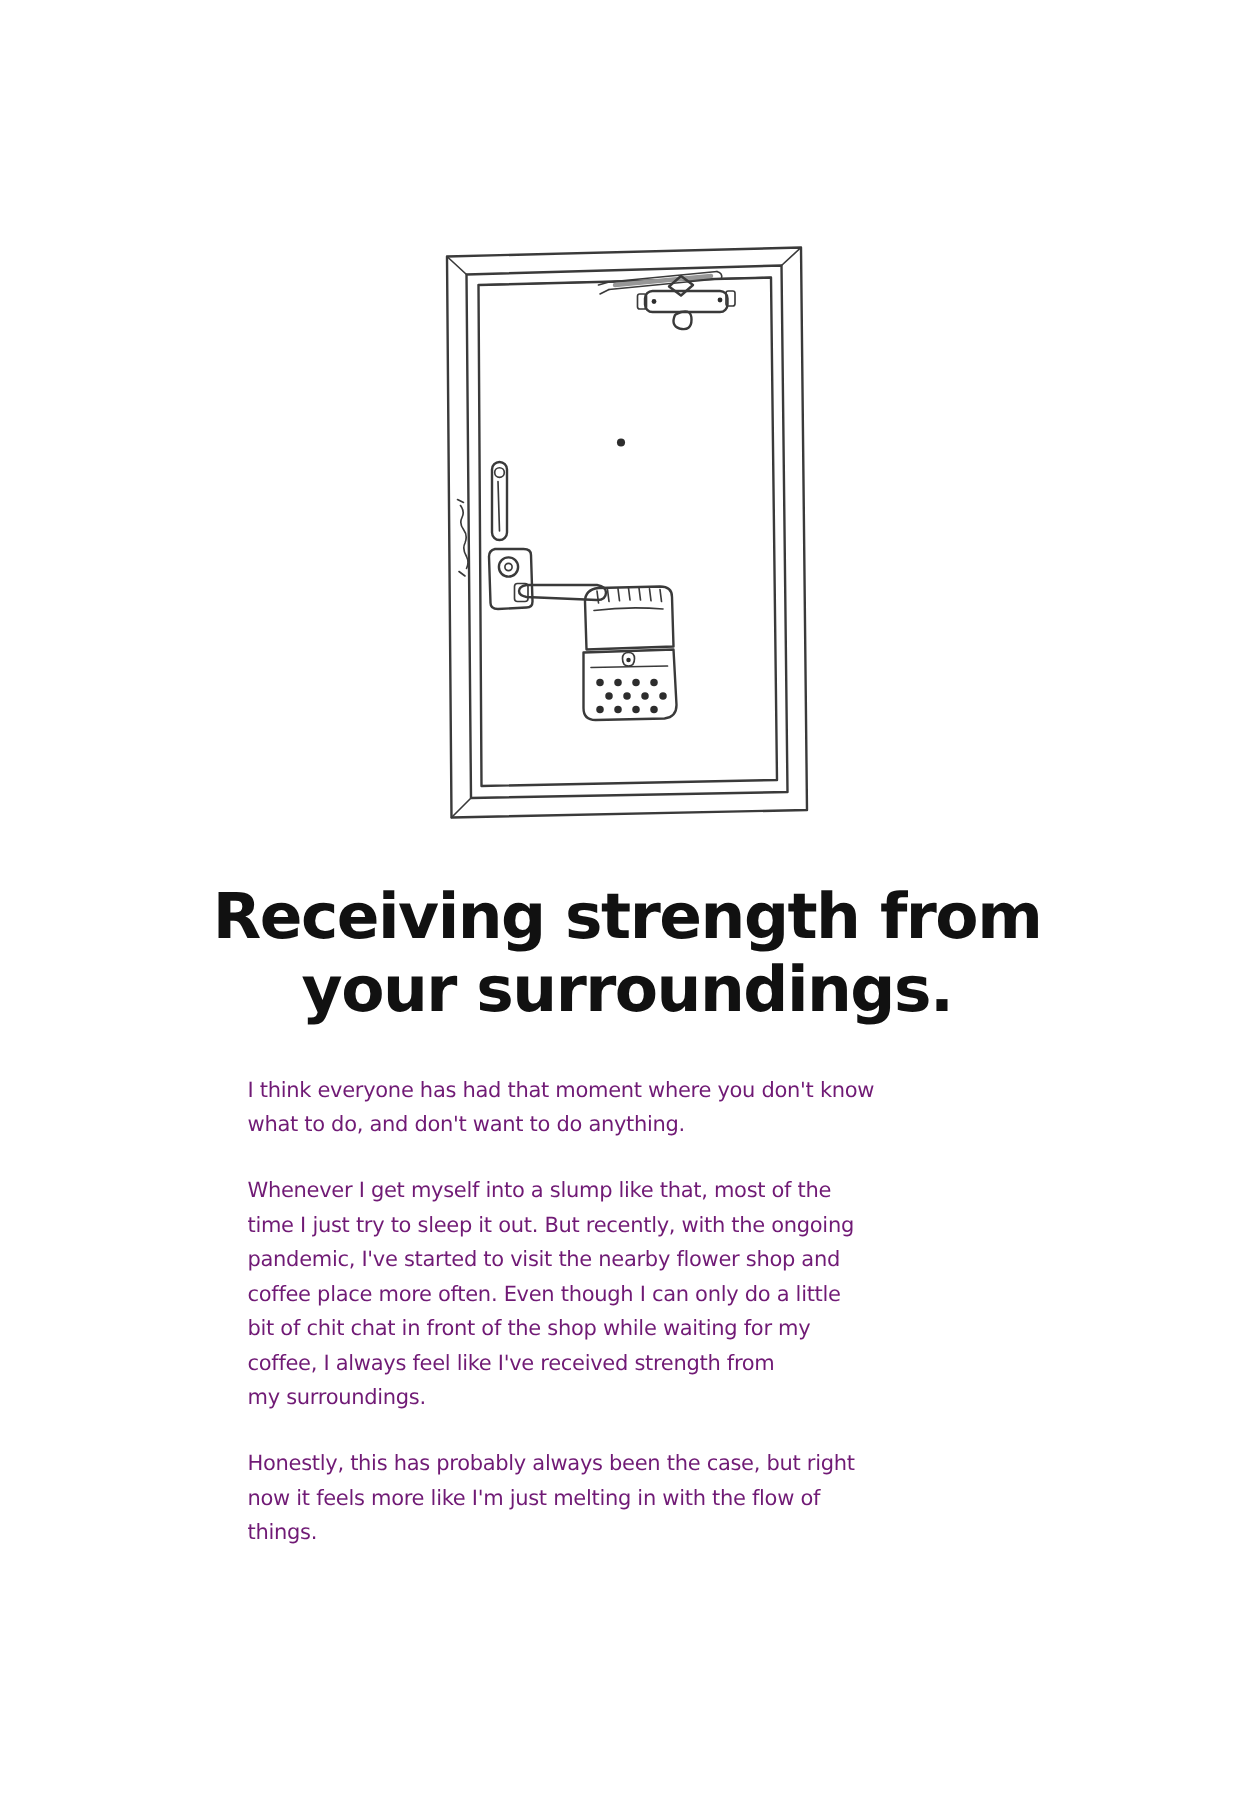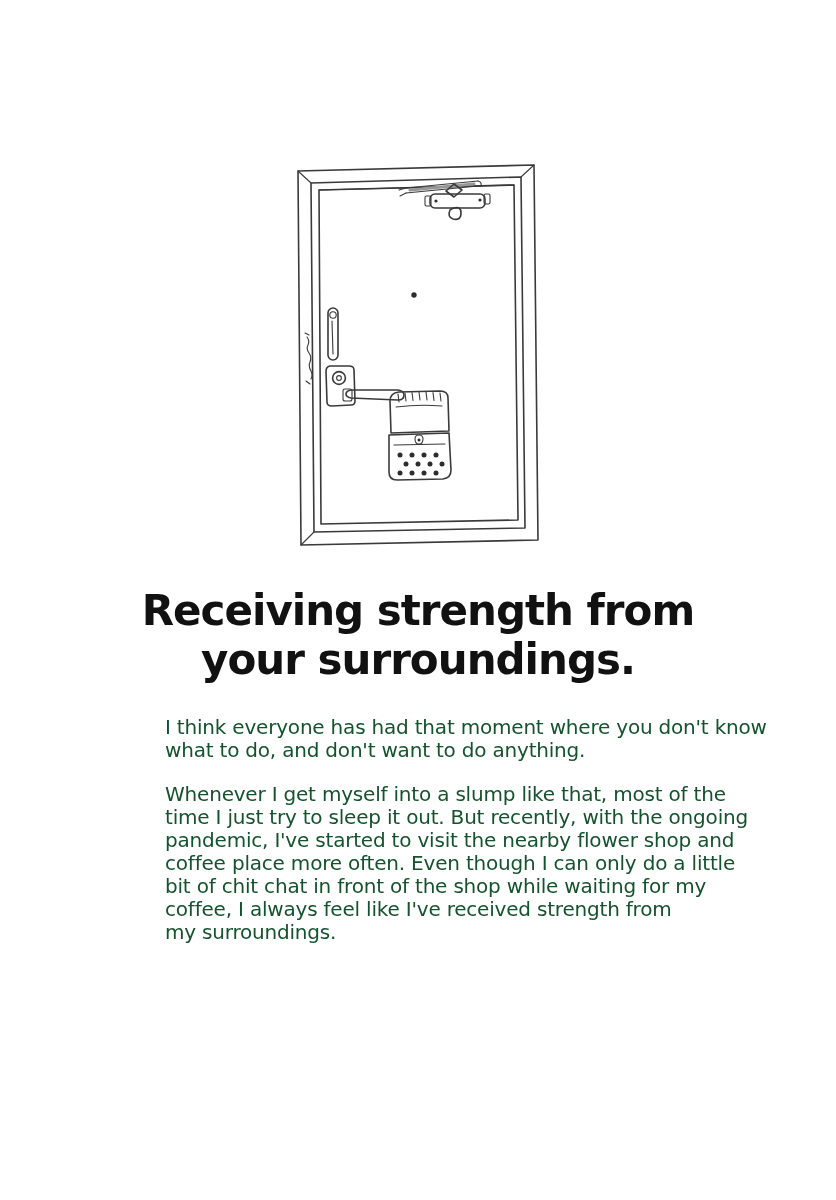--- a/index.html
+++ b/index.html
@@ -44,25 +44,25 @@
     color: #111111;
   }
   .body-text {
     position: absolute;
     top: 716px;
     left: 165px;
     width: 650px;
   }
   .body-text p {
     margin: 0 0 21px 0;
-    font-size: 20px;
+    font-size: 14px;
     line-height: 23px;
     letter-spacing: -0.2px;
     white-space: pre-line;
-    color: #14532d;
+    color: #701a75;
   }
   .sketch {
     stroke: #3a3a3a;
     stroke-width: 1.6;
     fill: none;
     stroke-linecap: round;
     stroke-linejoin: round;
   }
   .sketch-thin {
     stroke: #3a3a3a;
@@ -168,15 +168,18 @@
   <div class="body-text">
     <p>I think everyone has had that moment where you don't know
 what to do, and don't want to do anything.</p>
     <p>Whenever I get myself into a slump like that, most of the
 time I just try to sleep it out. But recently, with the ongoing
 pandemic, I've started to visit the nearby flower shop and
 coffee place more often. Even though I can only do a little
 bit of chit chat in front of the shop while waiting for my
 coffee, I always feel like I've received strength from
 my surroundings.</p>
+    <p>Honestly, this has probably always been the case, but right
+now it feels more like I'm just melting in with the flow of
+things.</p>
   </div>
 
 </div>
 
 </body></html>

